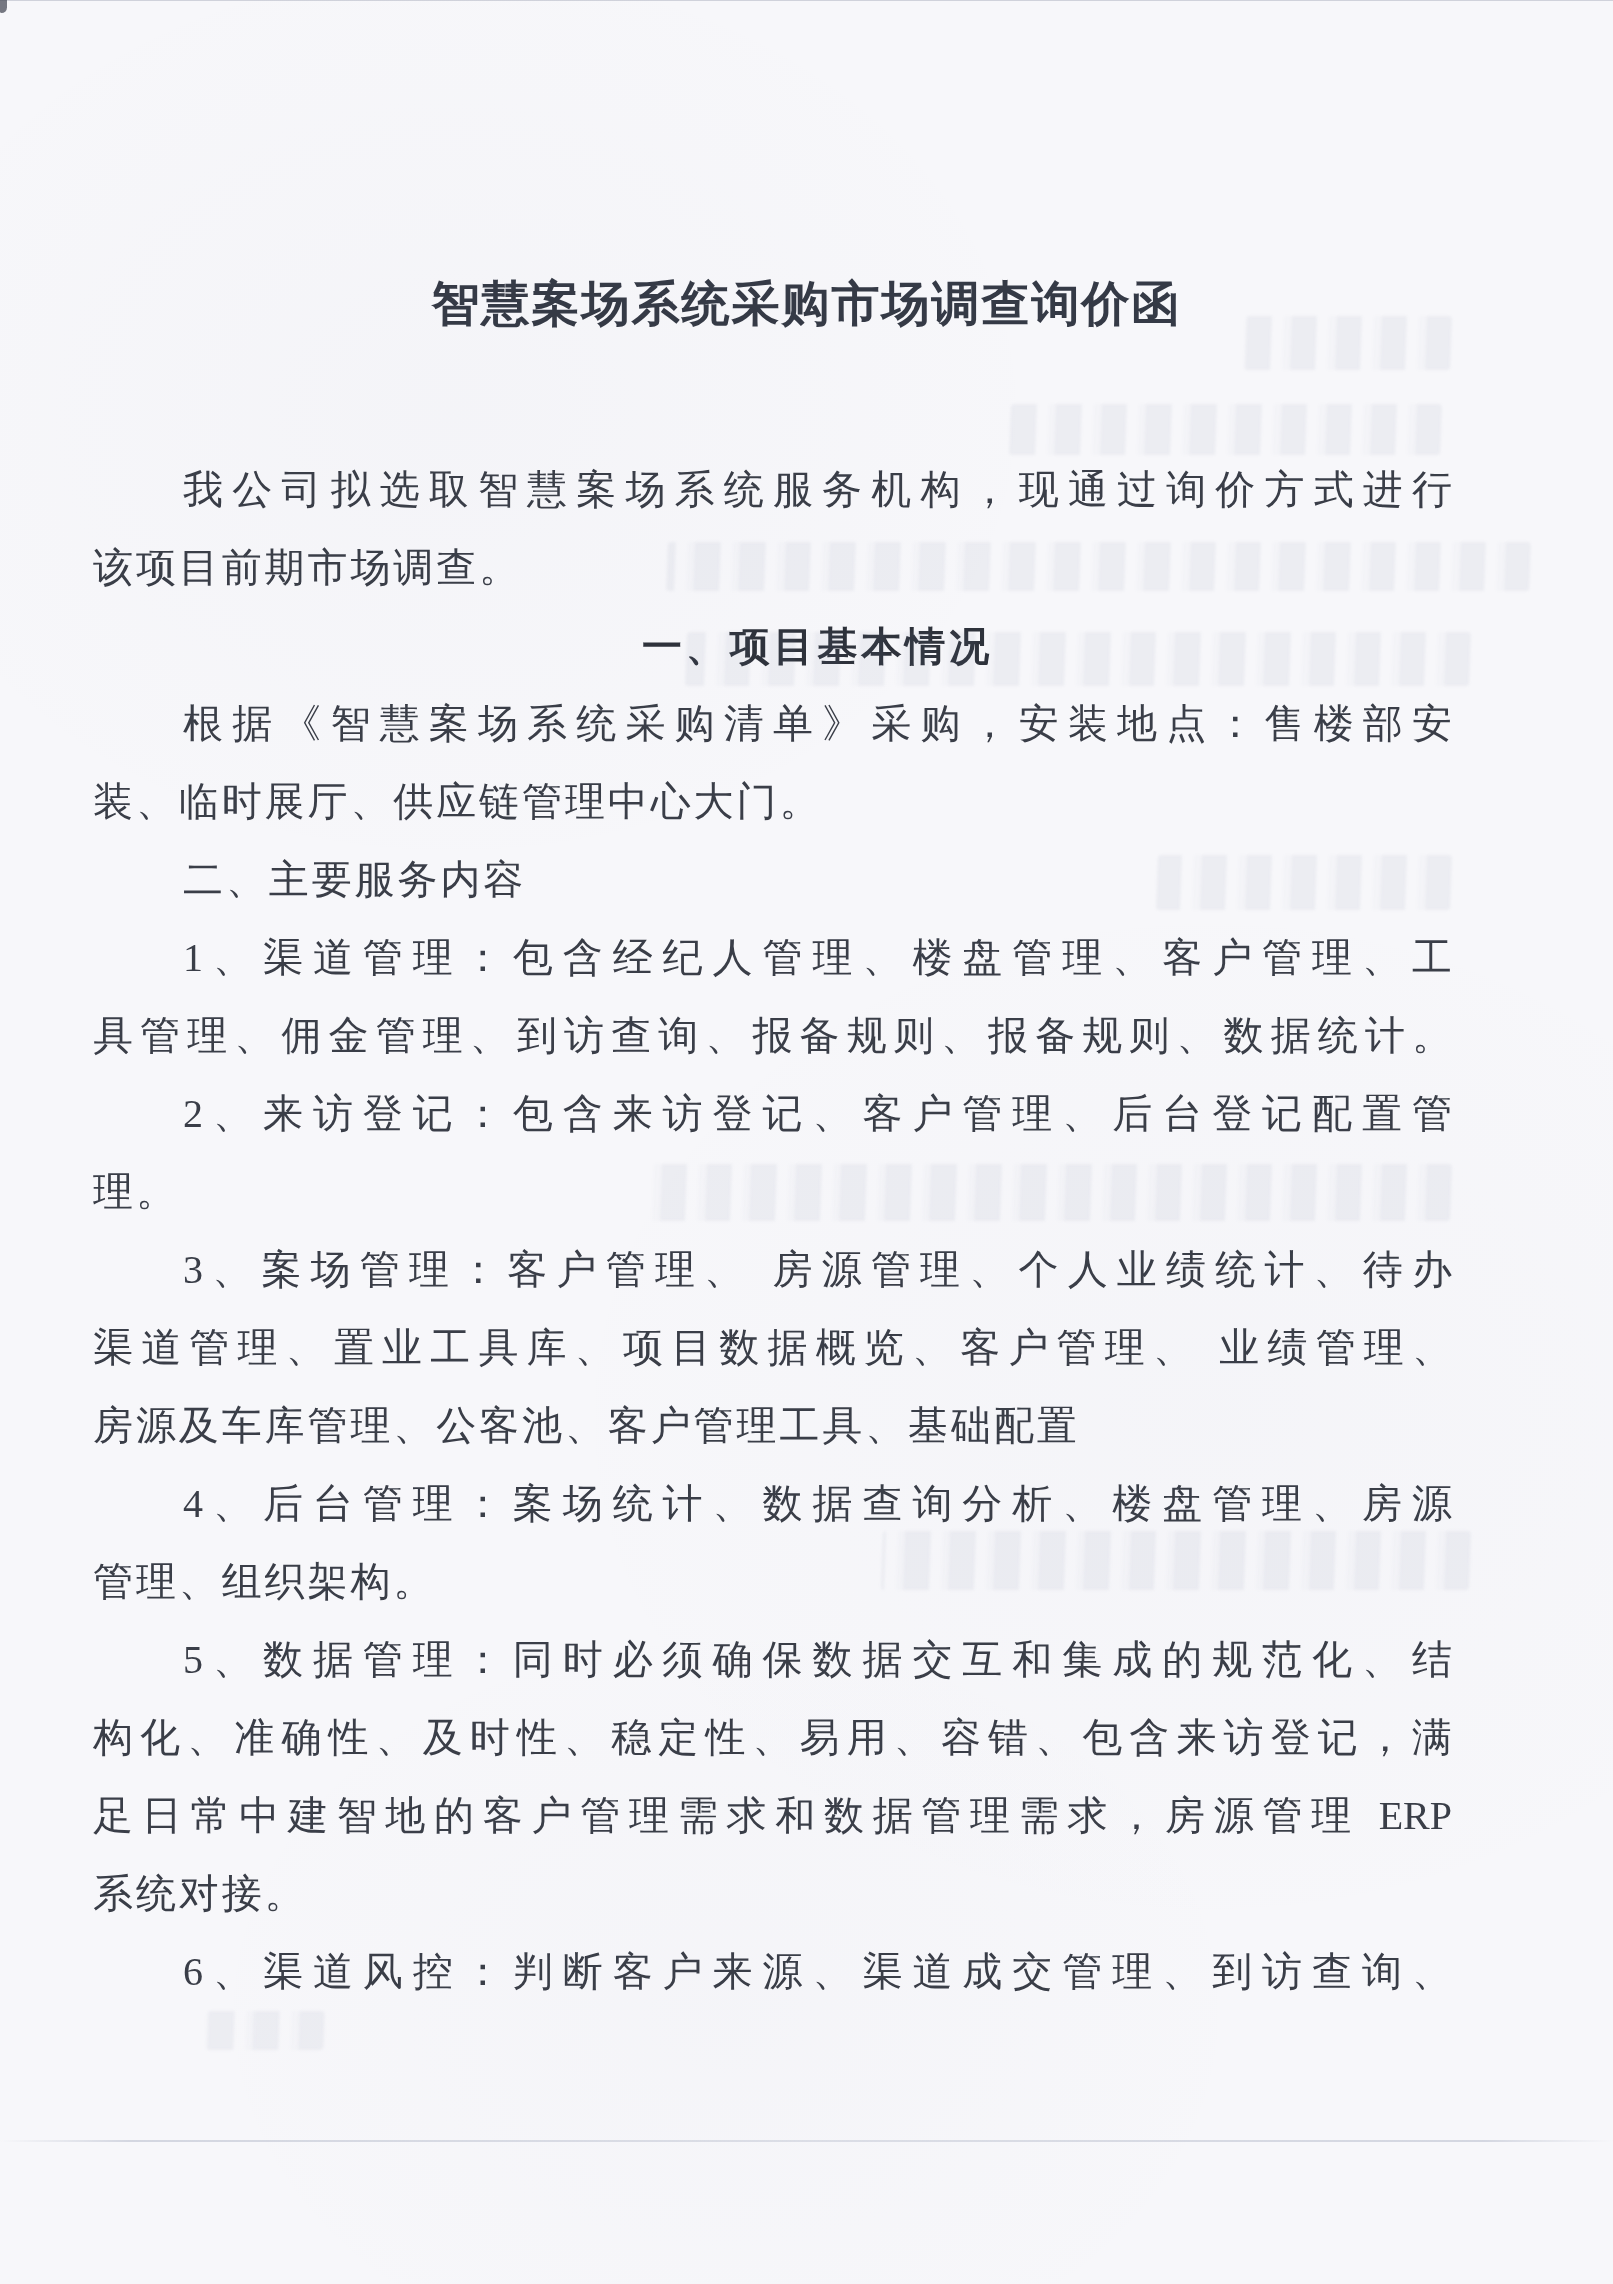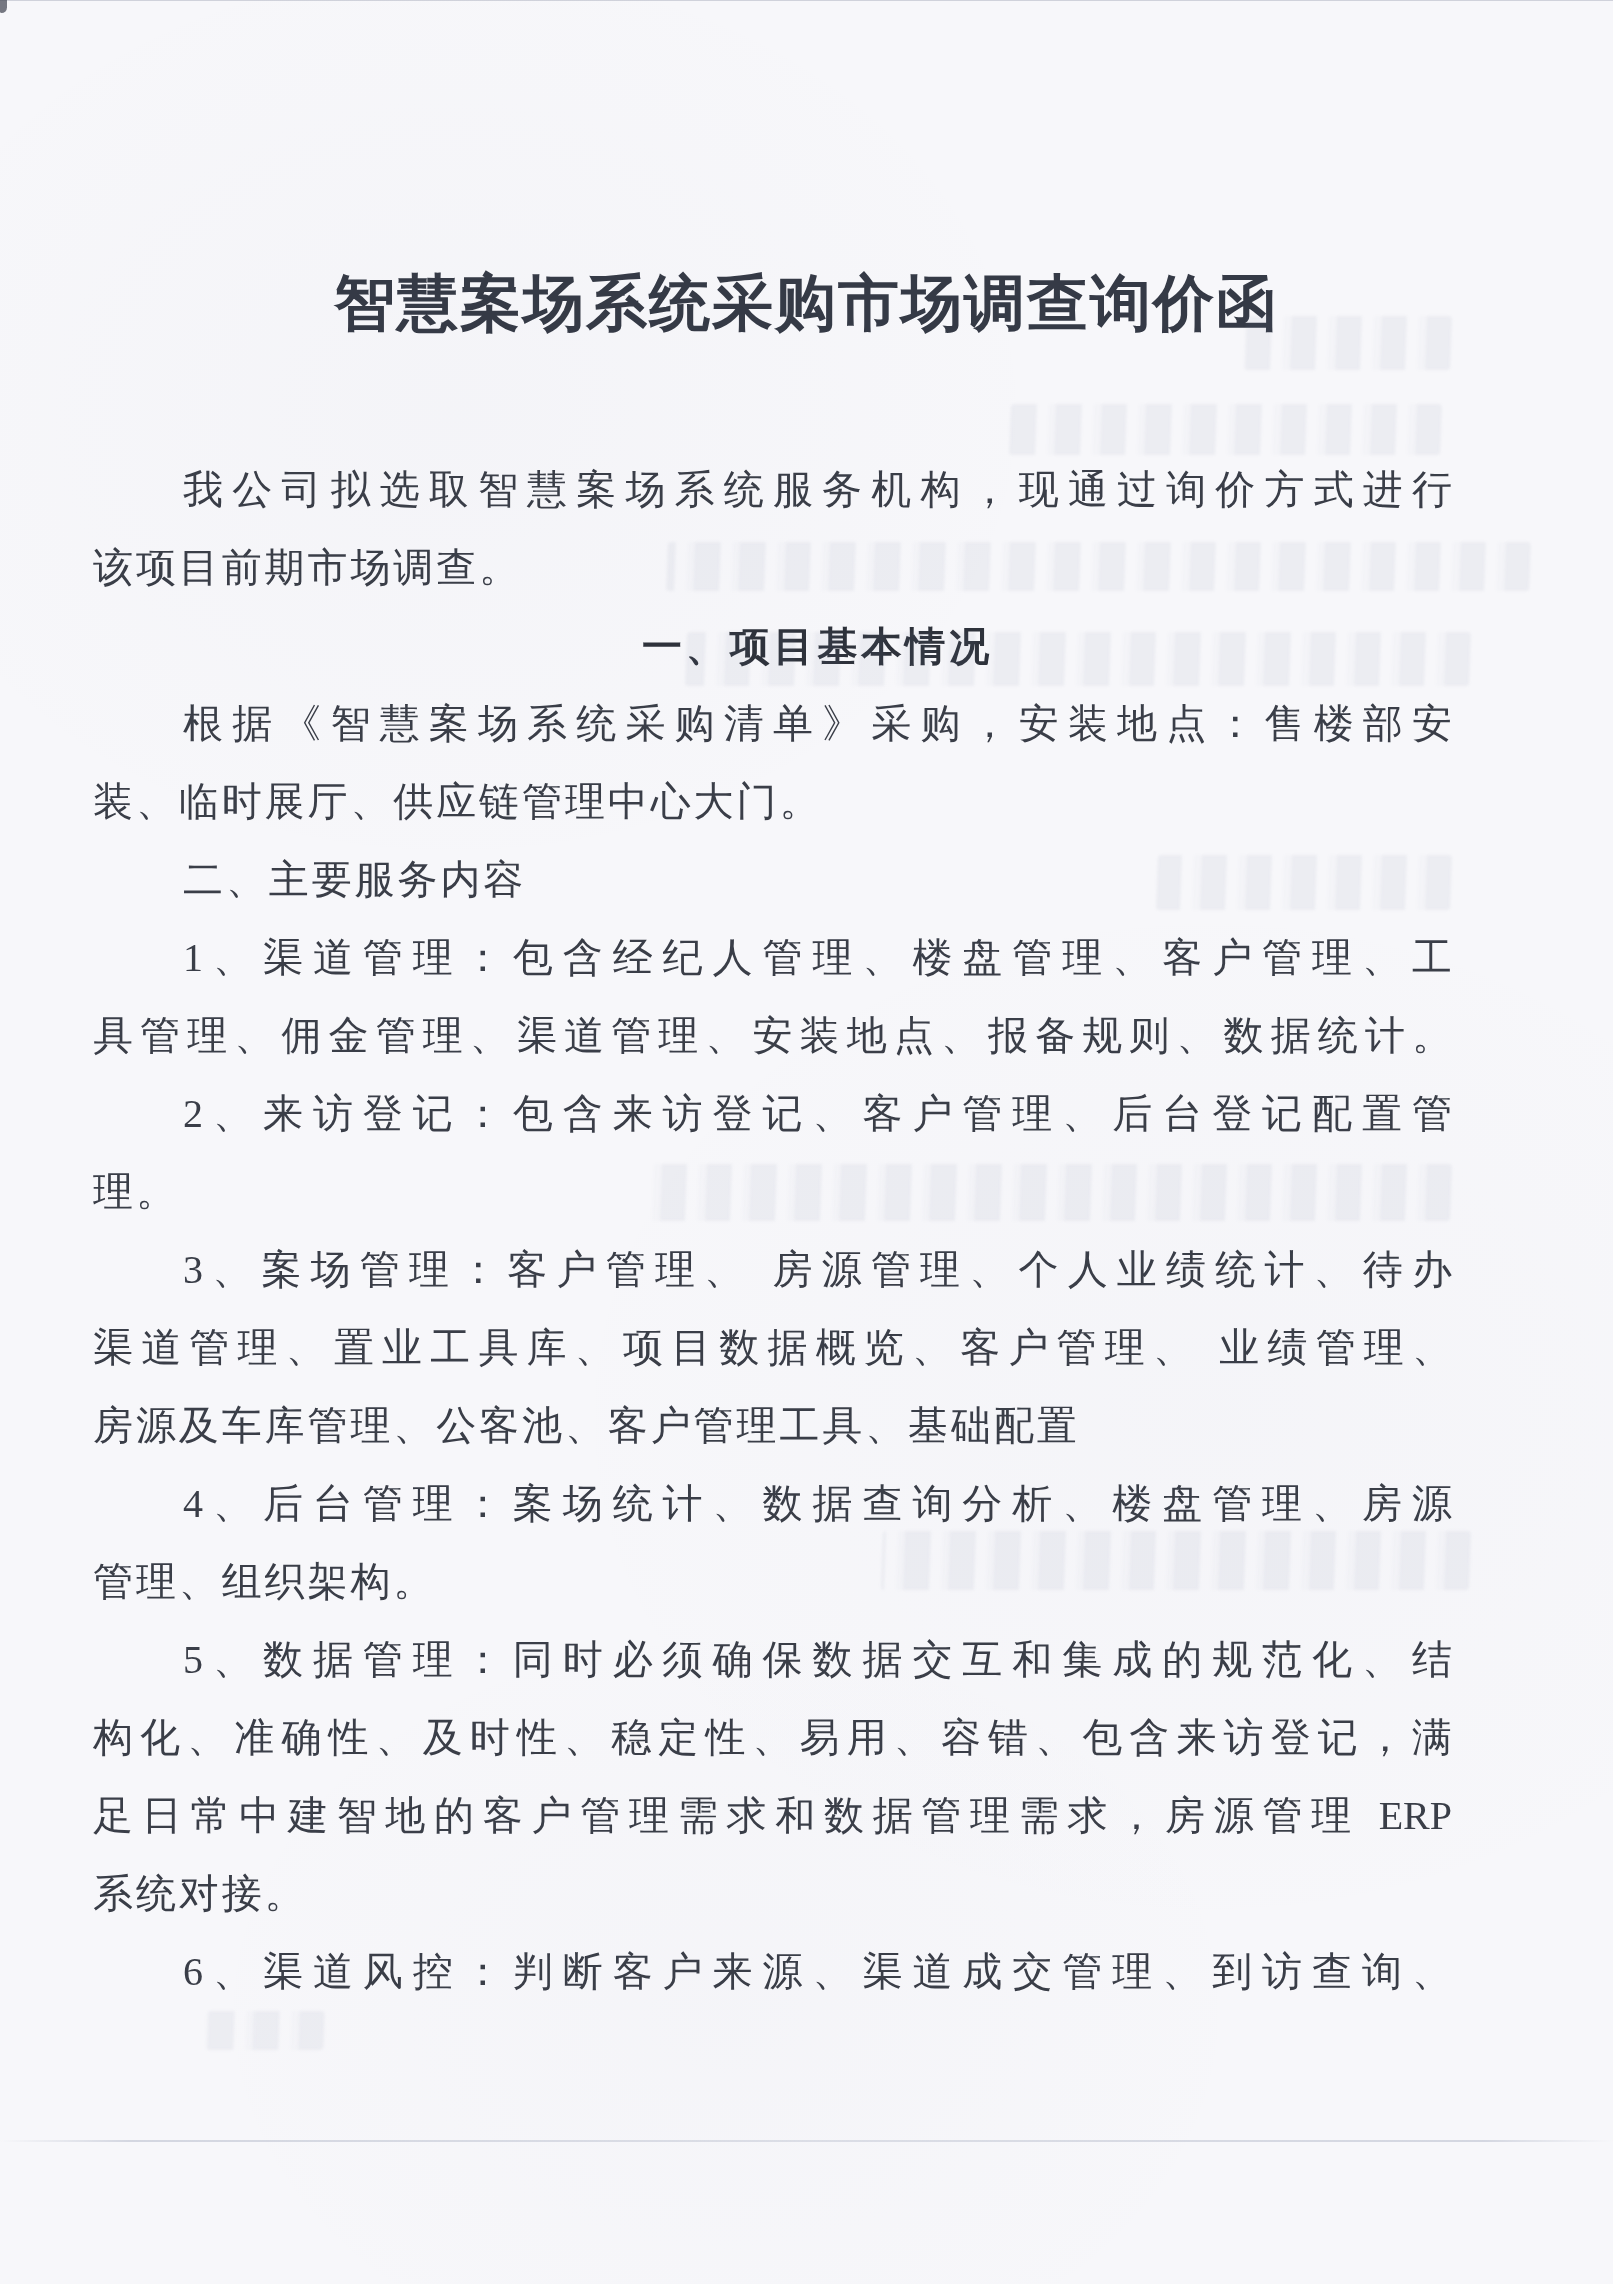--- a/index.html
+++ b/index.html
@@ -22,21 +22,21 @@
     pointer-events: none;
   }
 
   .page { position: absolute; inset: 0; }
 
   .doc-title {
     margin: 0;
     padding-top: 267px;
     line-height: 74px;
     text-align: center;
-    font-size: 61px;
+    font-size: 48px;
     font-weight: 700;
     letter-spacing: 2px;
     color: #353a46;
   }
 
   .content {
     margin-top: 110px;
     padding-left: 93px;
     padding-right: 161px;
   }
@@ -121,21 +121,21 @@
   <h1 class="doc-title">智慧案场系统采购市场调查询价函</h1>
 
   <div class="content">
     <div class="line fill indent">我公司拟选取智慧案场系统服务机构，现通过询价方式进行</div>
     <div class="line">该项目前期市场调查。</div>
     <div class="line indent heading">一、项目基本情况</div>
     <div class="line fill indent">根据《智慧案场系统采购清单》采购，安装地点：售楼部安</div>
     <div class="line">装、临时展厅、供应链管理中心大门。</div>
     <div class="line indent">二、主要服务内容</div>
     <div class="line fill indent">1、渠道管理：包含经纪人管理、楼盘管理、客户管理、工</div>
-    <div class="line fill">具管理、佣金管理、渠道管理、安装地点、报备规则、数据统计。</div>
+    <div class="line fill">具管理、佣金管理、到访查询、报备规则、报备规则、数据统计。</div>
     <div class="line fill indent">2、来访登记：包含来访登记、客户管理、后台登记配置管</div>
     <div class="line">理。</div>
     <div class="line fill indent">3、案场管理：客户管理、 房源管理、个人业绩统计、待办</div>
     <div class="line fill">渠道管理、置业工具库、项目数据概览、客户管理、 业绩管理、</div>
     <div class="line">房源及车库管理、公客池、客户管理工具、基础配置</div>
     <div class="line fill indent">4、后台管理：案场统计、数据查询分析、楼盘管理、房源</div>
     <div class="line">管理、组织架构。</div>
     <div class="line fill indent">5、数据管理：同时必须确保数据交互和集成的规范化、结</div>
     <div class="line fill">构化、准确性、及时性、稳定性、易用、容错、包含来访登记，满</div>
     <div class="line fill">足日常中建智地的客户管理需求和数据管理需求，房源管理 ERP</div>

